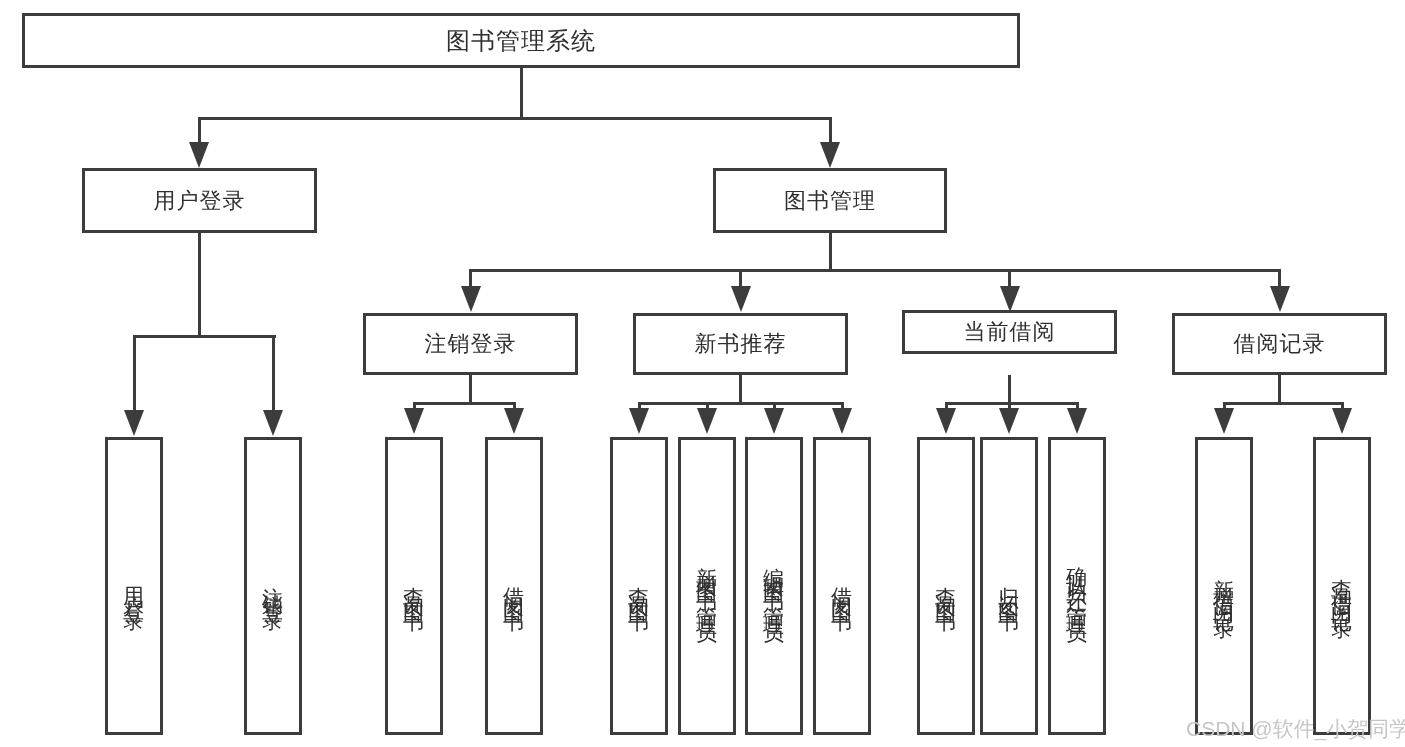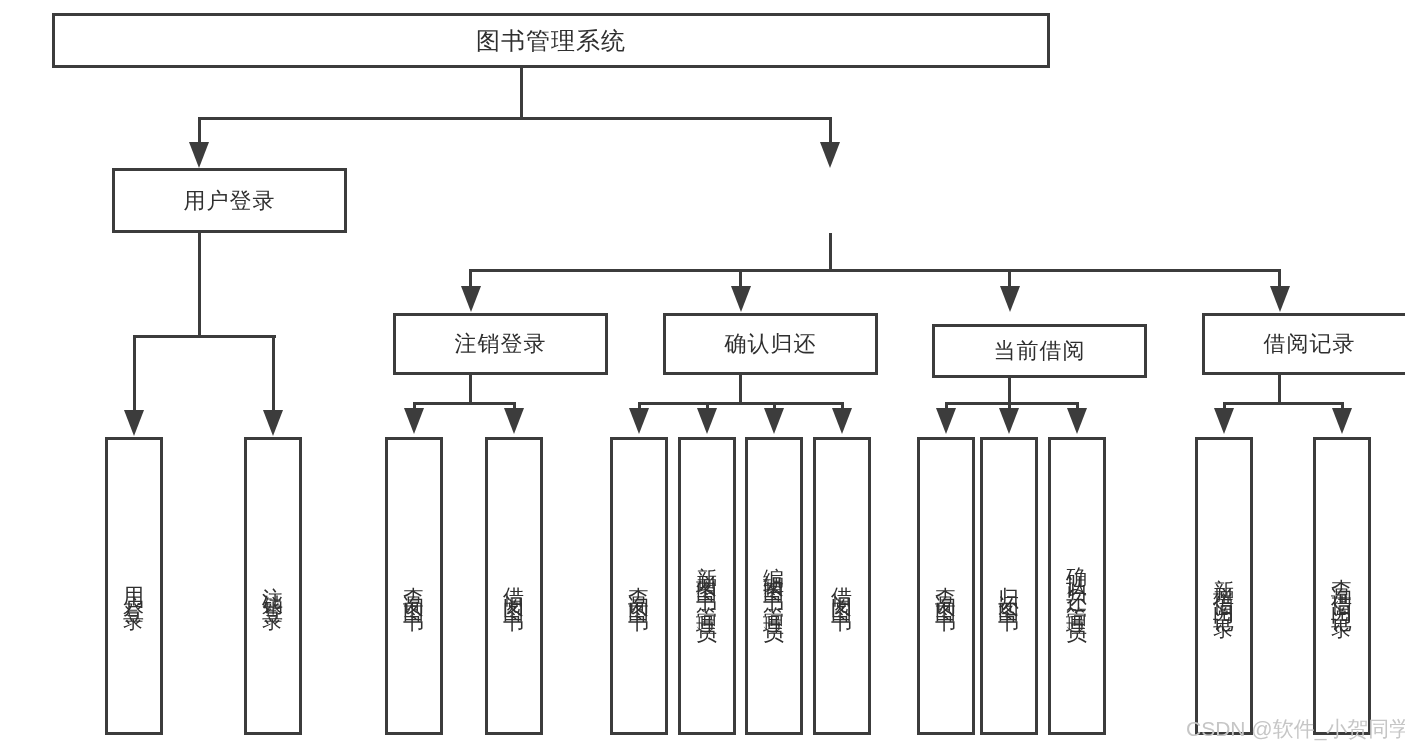--- a/index.html
+++ b/index.html
@@ -19,21 +19,20 @@
   
   .box{
     position:absolute;
     box-sizing:border-box;
     border:3px solid var(--line);
     background:#fff;
     display:flex;align-items:center;justify-content:center;
     color:var(--text);
     font-size:22px;
     letter-spacing:1px;
-    margin-left:30px;
   }
   .box.root{font-size:24px;}
   
   .vbox{
     position:absolute;
     box-sizing:border-box;
     width:58px;height:298px;
     border:3px solid var(--line);
     background:#fff;
     display:flex;align-items:center;justify-content:center;
@@ -78,20 +77,23 @@
 
   <div class="vline" style="left:519.5px;top:68px;height:52px"></div>
   <div class="hline" style="left:197.5px;top:117px;width:634px"></div>
   <div class="vline" style="left:197.5px;top:117px;height:28px"></div>
   <div class="arrow" style="left:189px;top:142px"></div>
   <div class="vline" style="left:828.5px;top:117px;height:28px"></div>
   <div class="arrow" style="left:820px;top:142px"></div>
 
   <div class="box" style="left:82px;top:168px;width:235px;height:65px">
     <span>用户登录</span>
+  </div>
+  <div class="box" style="left:713px;top:168px;width:234px;height:65px">
+    <span>图书管理</span>
   </div>
 
   <div class="vline" style="left:197.5px;top:233px;height:105px"></div>
   <div class="hline" style="left:132.5px;top:335px;width:143px"></div>
   <div class="vline" style="left:132.5px;top:335px;height:77px"></div>
   <div class="arrow" style="left:124px;top:410px"></div>
   <div class="vline" style="left:271.5px;top:335px;height:77px"></div>
   <div class="arrow" style="left:263px;top:410px"></div>
 
   <div class="vline" style="left:828.5px;top:233px;height:39px"></div>
@@ -103,23 +105,23 @@
   <div class="arrow" style="left:730.5px;top:286px"></div>
   <div class="vline" style="left:1008px;top:269px;height:22px"></div>
   <div class="arrow" style="left:999.5px;top:286px"></div>
   <div class="vline" style="left:1278px;top:269px;height:22px"></div>
   <div class="arrow" style="left:1269.5px;top:286px"></div>
 
   <div class="box" style="left:363px;top:313px;width:215px;height:62px">
     <span>注销登录</span>
   </div>
   <div class="box" style="left:633px;top:313px;width:215px;height:62px">
-    <span>确认归还</span>
-  </div>
-  <div class="box" style="left:902px;top:324px;width:215px;height:54px">
+    <span>新书推荐</span>
+  </div>
+  <div class="box" style="left:902px;top:310px;width:215px;height:44px">
     <span>当前借阅</span>
   </div>
   <div class="box" style="left:1172px;top:313px;width:215px;height:62px">
     <span>借阅记录</span>
   </div>
 
   <div class="vline" style="left:469px;top:375px;height:30px"></div>
   <div class="hline" style="left:412.5px;top:402px;width:103px"></div>
   <div class="vline" style="left:412.5px;top:402px;height:12px"></div>
   <div class="arrow" style="left:404px;top:408px"></div>

